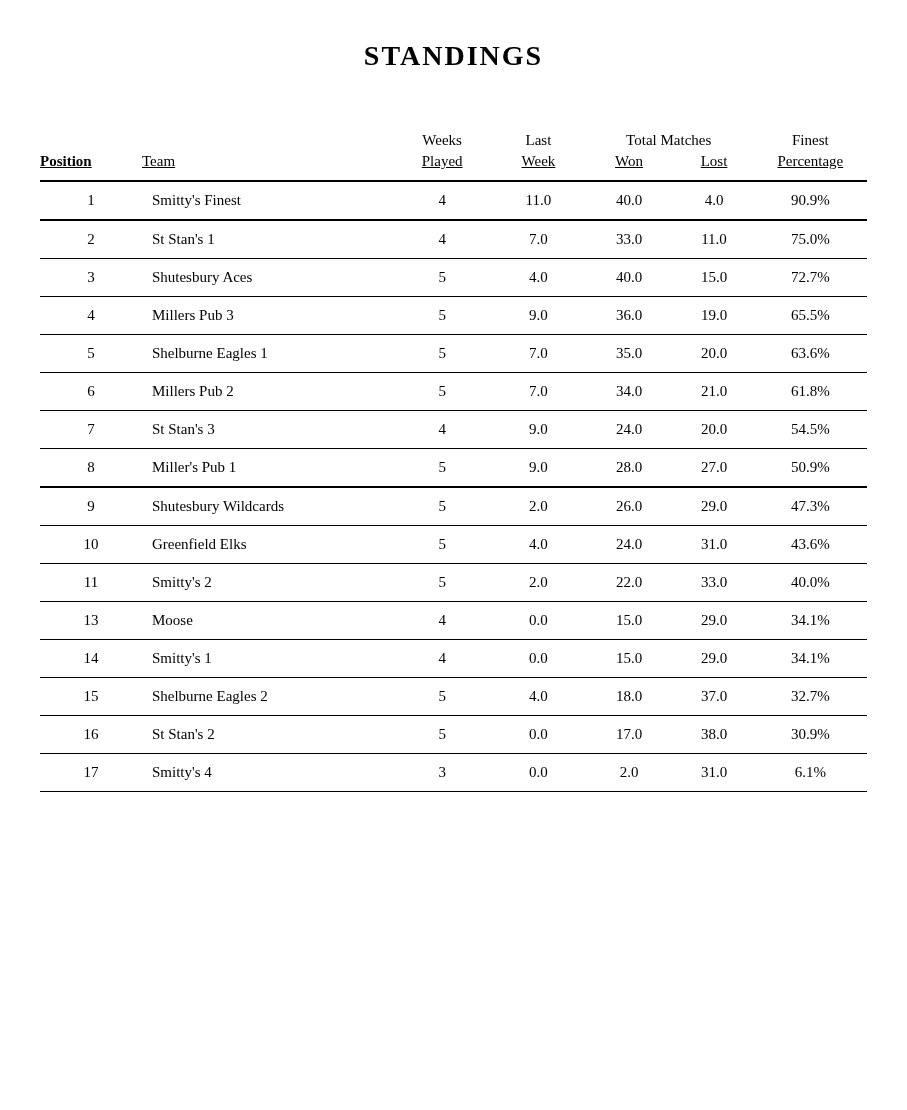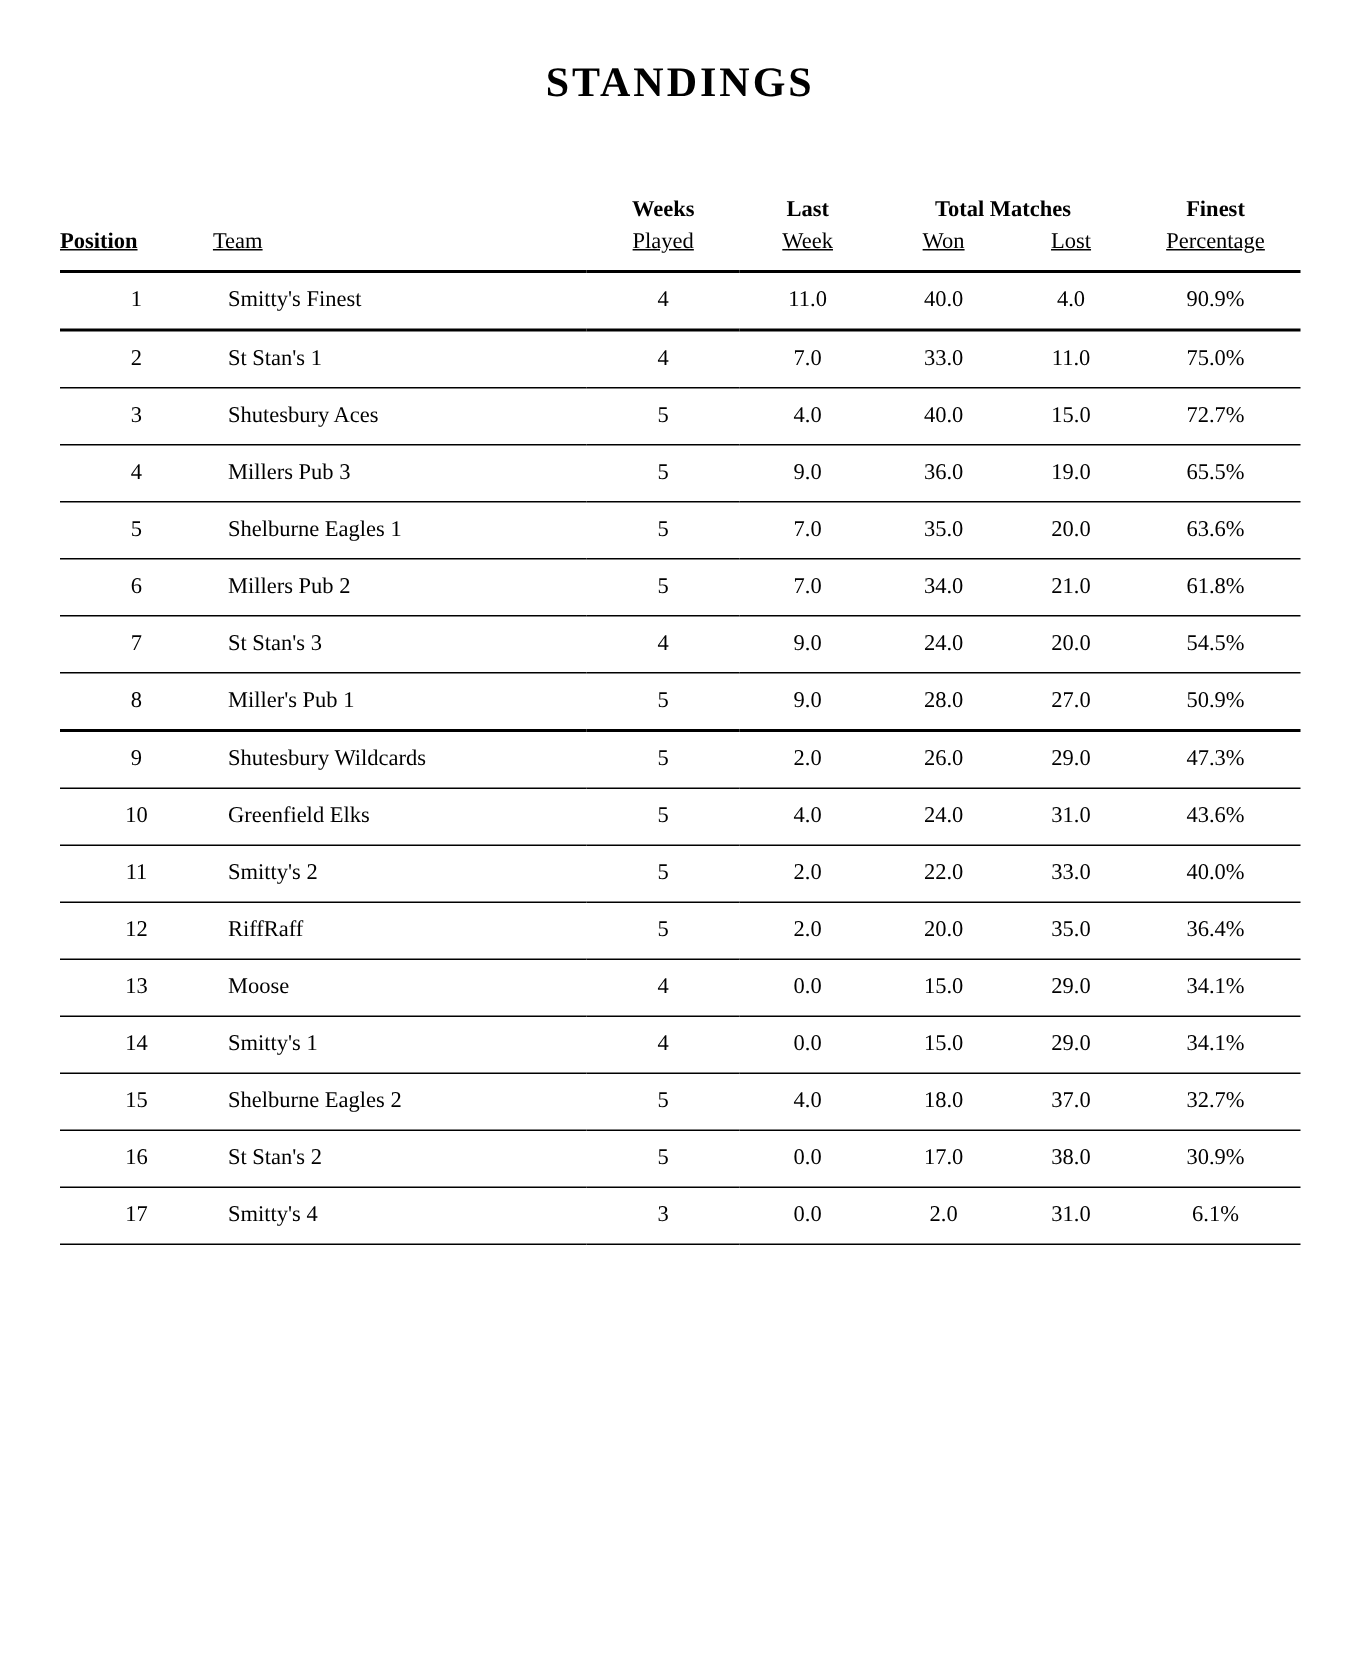--- a/index.html
+++ b/index.html
@@ -25,21 +25,21 @@
       margin-top: 10px;
     }
 
     .standings-table {
       width: 100%;
       border-collapse: collapse;
       font-size: 15px;
     }
 
     .header-row-top th {
-      font-weight: bold;
+      font-weight: normal;
       text-align: center;
       padding-bottom: 4px;
       border: none;
     }
 
     .header-row-top th.team-header {
       text-align: left;
     }
 
     .header-row-bottom th {
@@ -219,29 +219,20 @@
       <tr>
         <td class="position-cell">11</td>
         <td class="team-cell">Smitty's 2</td>
         <td>5</td>
         <td>2.0</td>
         <td>22.0</td>
         <td>33.0</td>
         <td>40.0%</td>
       </tr>
       <tr>
-        <td class="position-cell">12</td>
-        <td class="team-cell">RiffRaff</td>
-        <td>5</td>
-        <td>2.0</td>
-        <td>20.0</td>
-        <td>35.0</td>
-        <td>36.4%</td>
-      </tr>
-      <tr>
         <td class="position-cell">13</td>
         <td class="team-cell">Moose</td>
         <td>4</td>
         <td>0.0</td>
         <td>15.0</td>
         <td>29.0</td>
         <td>34.1%</td>
       </tr>
       <tr>
         <td class="position-cell">14</td>

